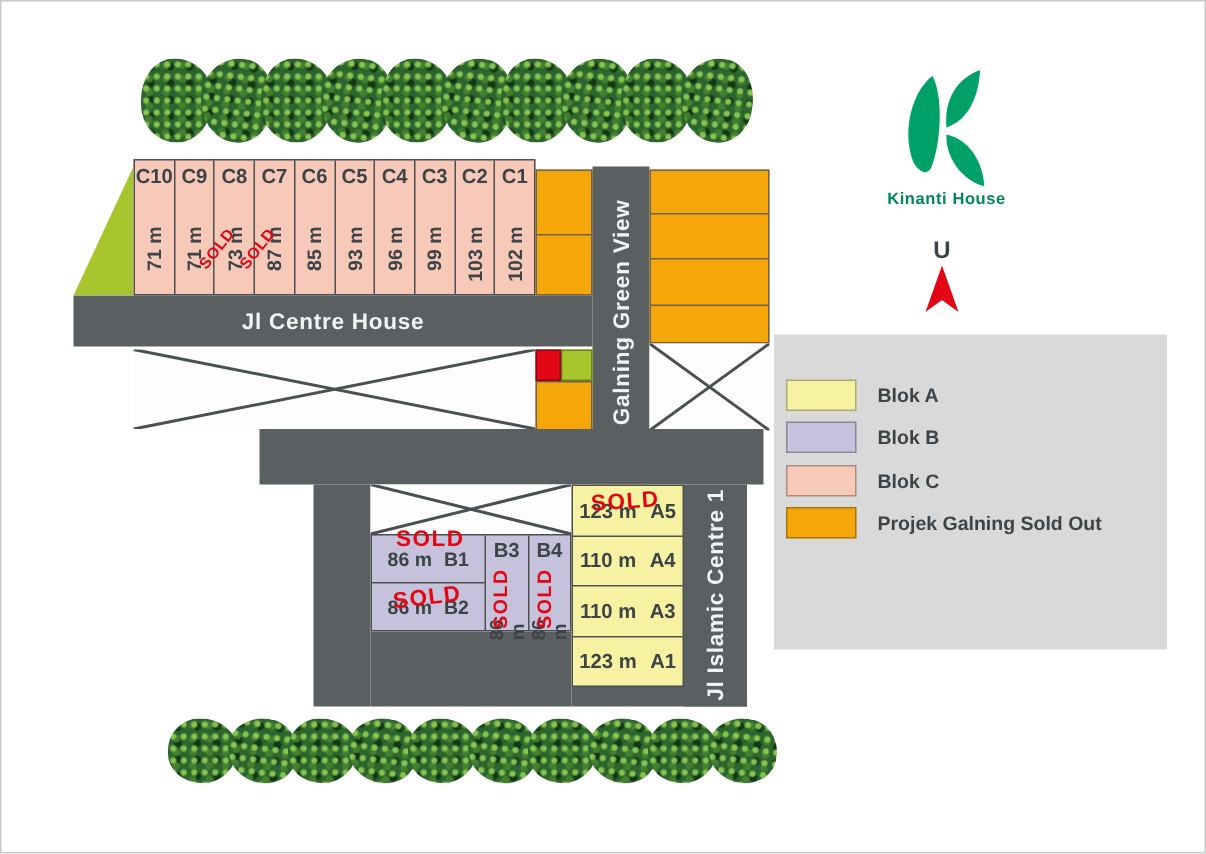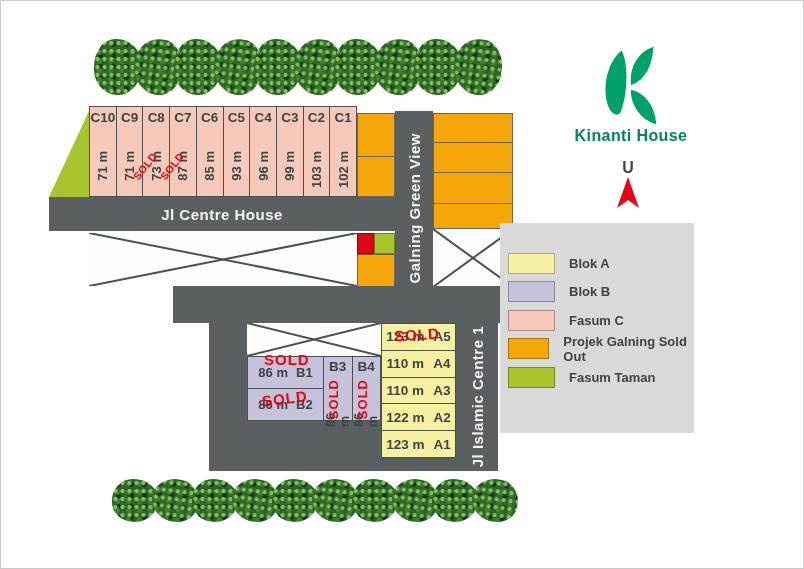--- a/index.html
+++ b/index.html
@@ -61,21 +61,21 @@
   .sold-stamp{position:absolute;color:var(--sold);font-weight:bold;font-size:15px;letter-spacing:1px;}
   .sold-v{position:absolute;top:22px;left:2px;color:var(--sold);font-weight:bold;font-size:13px;letter-spacing:1px;}
 
   
   .legend{background:var(--legend-bg);padding-top:26px;}
   .legend-row{display:flex;align-items:center;height:28.5px;padding-left:8px;}
   .swatch{width:45px;height:19px;border:1px solid rgba(0,0,0,.3);}
   .legend-label{margin-left:14px;font-size:13px;font-weight:bold;color:var(--text-dark);}
 
   
-  .kinanti-name{color:#008759;font-weight:bold;font-size:16px;letter-spacing:.4px;white-space:nowrap;}
+  .kinanti-name{color:#008759;font-weight:bold;font-size:11px;letter-spacing:.4px;white-space:nowrap;}
   .north-u{font-size:16px;font-weight:bold;color:#3d4346;}
   .mahaka-name{font-size:13.5px;font-weight:bold;color:#4d4d4d;letter-spacing:3.5px;white-space:nowrap;}
   .mahaka-tagline{height:5px;background:
      repeating-linear-gradient(90deg,#9a9a9a 0 6px,rgba(0,0,0,0) 6px 9px);}
   .mahaka-tagline::before{content:"";position:absolute;left:-8px;top:0;width:6px;height:5px;background:#d22;}
 </style>
 </head>
 <body>
 
 <div id="canvas" style="--road: #5a5f61; --blok-a: #f7f2a2; --blok-b: #c6c2db; --blok-c: #f6c9b8; --orange: #f5a70a; --green: #a8c52e; --red: #e30615; --sold: #e30613; --legend-bg: #d9d9d9; --kinanti-green: #00a168;">
@@ -238,49 +238,41 @@
     </div>
     <div class="a-cell">
       <span>110 m</span>
       <span>A4</span>
     </div>
     <div class="a-cell">
       <span>110 m</span>
       <span>A3</span>
     </div>
     <div class="a-cell">
-      <span>122 m</span>
-      <span>A2</span>
-    </div>
-    <div class="a-cell">
       <span>123 m</span>
       <span>A1</span>
     </div>
   </div>
 
-  <div class="abs legend" style="left:499px;top:222px;width:194px;height:210px;">
+  <div class="abs legend" style="left:515px;top:222px;width:262px;height:210px;">
     <div class="legend-row">
       <div class="swatch" style="background-color: rgb(247, 242, 162);"></div>
       <div class="legend-label">Blok A</div>
     </div>
     <div class="legend-row">
       <div class="swatch" style="background-color: rgb(198, 194, 219);"></div>
       <div class="legend-label">Blok B</div>
     </div>
     <div class="legend-row">
       <div class="swatch" style="background-color: rgb(246, 201, 184);"></div>
-      <div class="legend-label">Fasum C</div>
+      <div class="legend-label">Blok C</div>
     </div>
     <div class="legend-row">
       <div class="swatch" style="background-color: rgb(245, 167, 10);"></div>
       <div class="legend-label">Projek Galning Sold Out</div>
-    </div>
-    <div class="legend-row">
-      <div class="swatch" style="background-color: rgb(168, 197, 46);"></div>
-      <div class="legend-label">Fasum Taman</div>
     </div>
   </div>
 
   <div class="abs" style="left:560px;top:42px;width:140px;height:105px;display:flex;flex-direction:column;align-items:center;">
     <svg width="78" height="84" viewBox="0 0 80 90">
       <path d="M30,8 C15,20 9,46 15,66 C18,76 26,80 29,74 C36,56 38,24 30,8 Z" fill="#00a168"></path>
       <path d="M64,4 C47,10 38,26 40,45 C55,40 63,24 64,4 Z" fill="#00a168"></path>
       <path d="M40,50 C57,54 66,70 67,87 C51,83 39,66 40,50 Z" fill="#00a168"></path>
     </svg>
     <div class="kinanti-name">Kinanti House</div>

